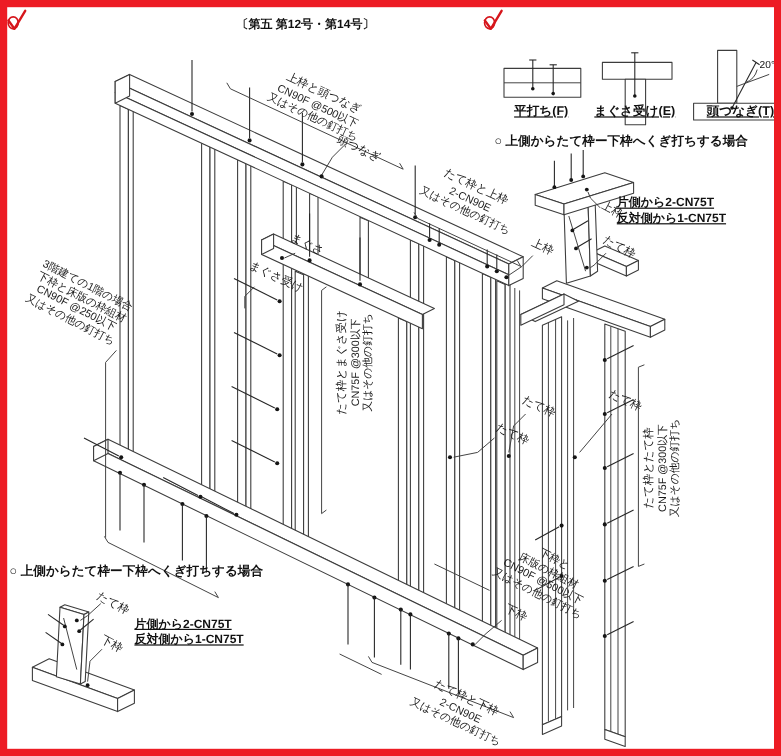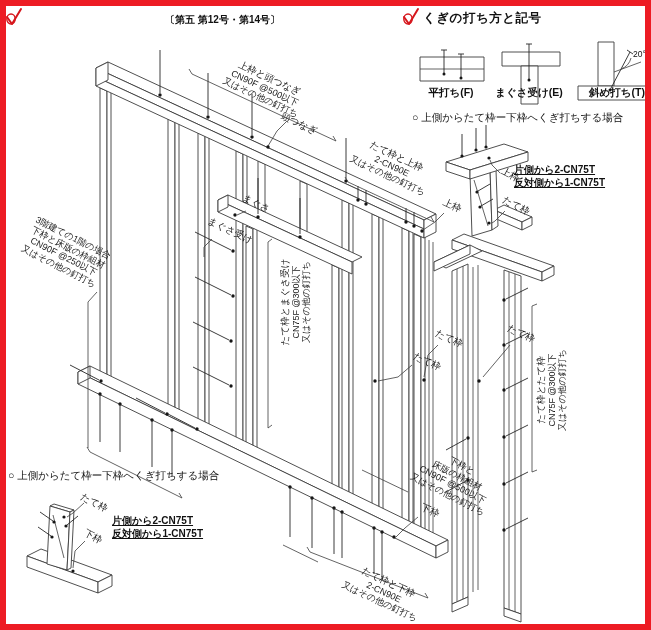--- a/index.html
+++ b/index.html
@@ -10,24 +10,24 @@
   svg.art { position:absolute; left:0; top:0; z-index:1; }
   .f { fill:#ffffff; stroke:#3c3c3c; stroke-width:0.9; stroke-linejoin:round; }
   .l { fill:none; stroke:#3c3c3c; stroke-width:0.8; }
   .n { fill:none; stroke:#262626; stroke-width:0.9; }
   .d { fill:#151515; stroke:none; }
   .t { position:absolute; white-space:nowrap; color:#1a1a1a; z-index:5; }
   .lbl { font-size:9.5px; }
   .blk { font-size:9px; line-height:10.5px; text-align:center; }
   .blk .big { font-size:9.5px; }
   .ttl { font-size:12.5px; font-weight:bold; letter-spacing:0.5px; color:#111; }
-  .ref { font-size:10px; font-weight:bold; color:#111; }
-  .cap { font-size:10.5px; font-weight:normal; color:#111; }
+  .ref { font-size:10px; font-weight:bold; color:#111;margin-left:32px; }
+  .cap { font-size:10.5px; font-weight:bold; color:#111; }
   .note { font-size:10px; font-weight:bold; color:#111; line-height:13px;text-decoration:underline; }
-  .mlb { font-size:10.5px; font-weight:bold; color:#111; }
+  .mlb { font-size:10.5px; font-weight:bold; color:#111;text-decoration:underline; }
   .deg { font-size:8.5px; color:#111; }
   .chk { position:absolute; z-index:6; }
 </style>
 </head>
 <body>
 
 <div id="app">
   <div class="frame"></div>
 
   <svg class="art" width="651" height="630" viewBox="0 0 651 630">
@@ -301,25 +301,24 @@
   <svg class="chk" style="left:5px;top:7px" width="18" height="20" viewBox="0 0 18 20">
     <ellipse cx="6" cy="12" rx="4.2" ry="5" fill="none" stroke="#d6161c" stroke-width="1.4"></ellipse>
     <path d="M2 10 L7 17 L16 2" fill="none" stroke="#d6161c" stroke-width="2" stroke-linecap="round" stroke-linejoin="round"></path>
   </svg>
   <div class="t ref" style="left:165px;top:13px">〔第五 第12号・第14号〕</div>
 
   <svg class="chk" style="left:402px;top:7px" width="18" height="20" viewBox="0 0 18 20">
     <ellipse cx="6" cy="12" rx="4.2" ry="5" fill="none" stroke="#d6161c" stroke-width="1.4"></ellipse>
     <path d="M2 10 L7 17 L16 2" fill="none" stroke="#d6161c" stroke-width="2" stroke-linecap="round" stroke-linejoin="round"></path>
   </svg>
-  <div class="t ttl" style="left:423px;top:10px">くぎの打ち方と記号</div>
 
   <div class="t mlb" style="left:451px;top:93px;transform:translate(-50%,-50%)">平打ち(F)</div>
   <div class="t mlb" style="left:529px;top:93px;transform:translate(-50%,-50%)">まぐさ受け(E)</div>
-  <div class="t mlb" style="left:617px;top:93px;transform:translate(-50%,-50%)">斜め打ち(T)</div>
+  <div class="t mlb" style="left:617px;top:93px;transform:translate(-50%,-50%)">頭つなぎ(T)</div>
   <div class="t deg" style="left:633px;top:49px">20°</div>
 
   <div class="t cap" style="left:412px;top:111px"><span>○</span> <span>上側からたて枠ー下枠へくぎ打ちする場合</span></div>
   <div class="t lbl" style="left:510px;top:175px;transform:translate(-50%,-50%) rotate(28deg)">上枠</div>
   <div class="t lbl" style="left:516px;top:206px;transform:translate(-50%,-50%) rotate(28deg)">たて枠</div>
   <div class="t note" style="left:514px;top:163px">片側から2-CN75T</div>
   <div class="t note" style="left:514px;top:176px">反対側から1-CN75T</div>
 
   <div class="t cap" style="left:8px;top:469px"><span>○</span> <span>上側からたて枠ー下枠へくぎ打ちする場合</span></div>
   <div class="t lbl" style="left:94px;top:503px;transform:translate(-50%,-50%) rotate(28deg)">たて枠</div>

